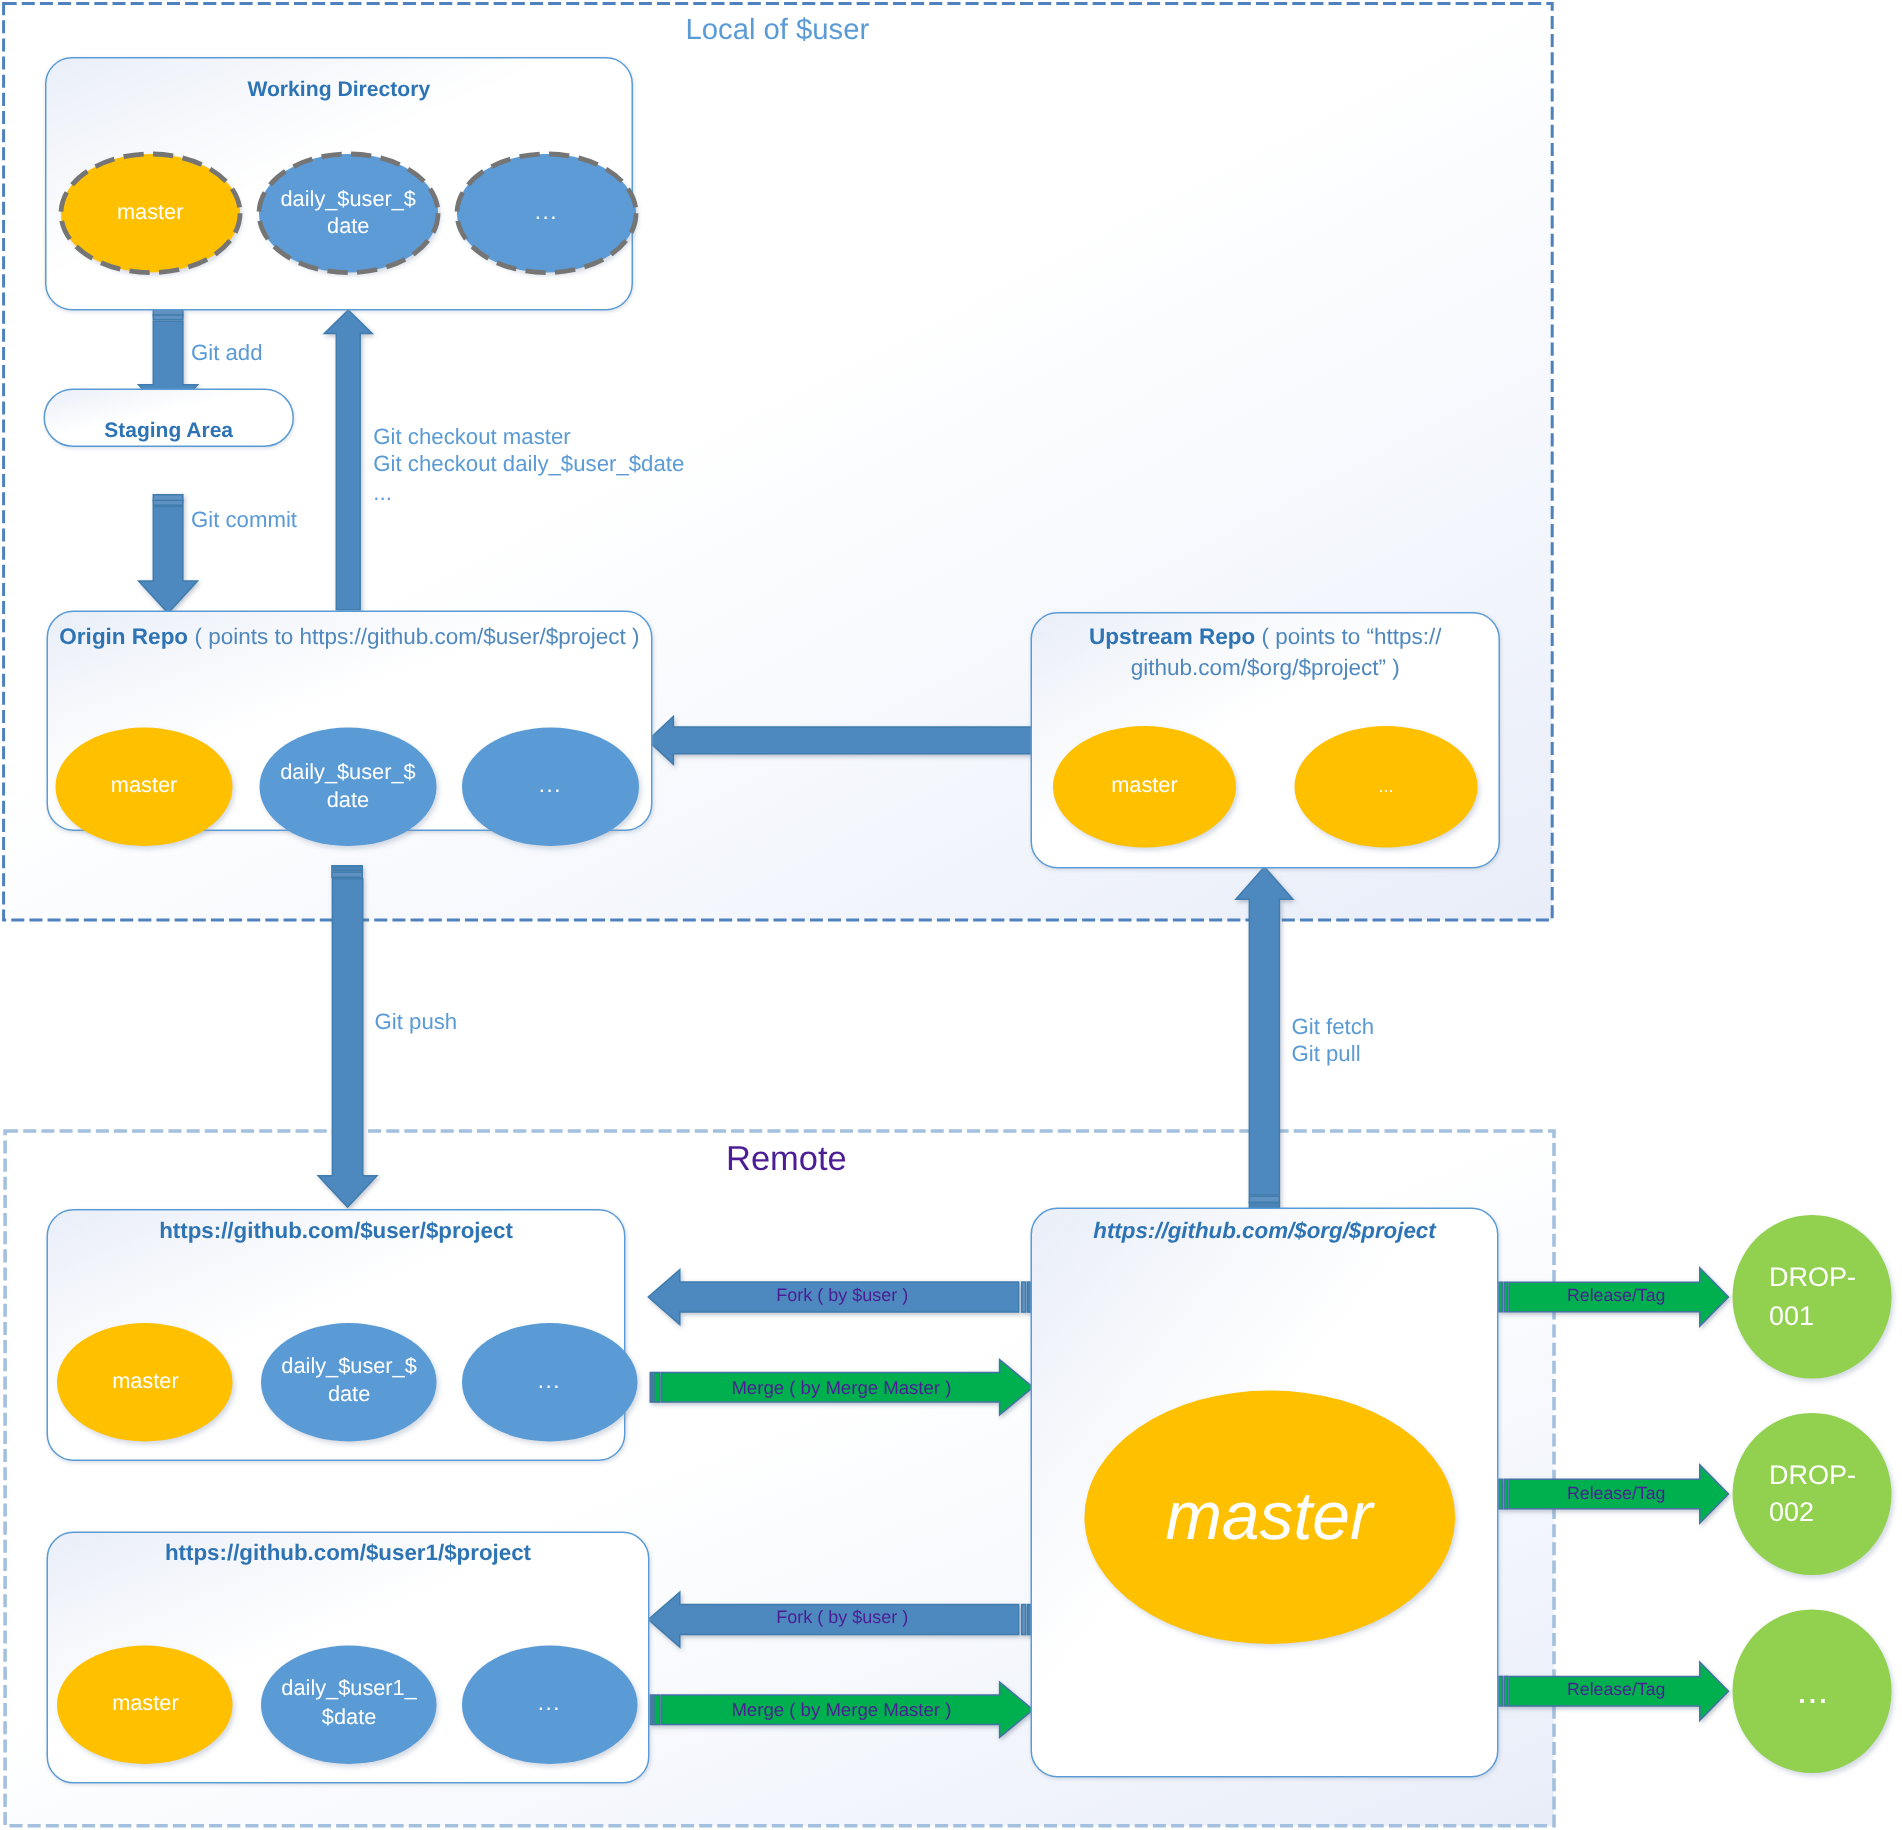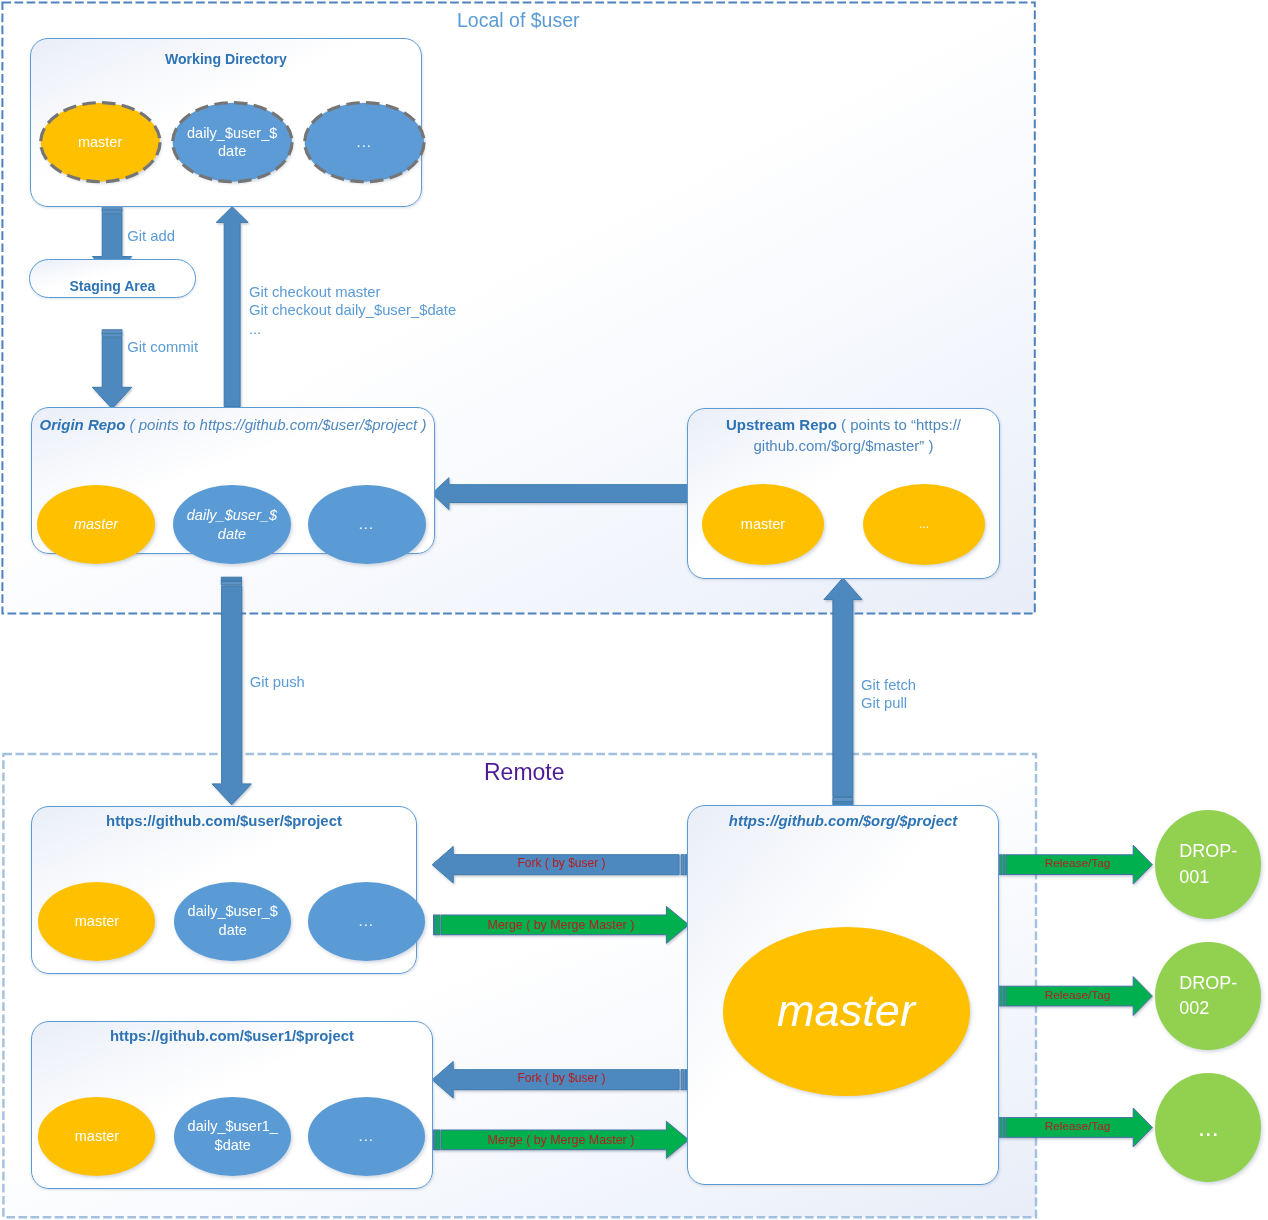--- a/index.html
+++ b/index.html
@@ -28,21 +28,21 @@
   .ell.dash > .ellsvg{position:absolute;left:0;top:0;}
   .ell.dash > .elltext{position:relative;z-index:2;}
 
   .circ{position:absolute;border-radius:50%;background:#92D050;
         display:flex;align-items:center;justify-content:center;text-align:left;
         color:#ffffff;font-size:18px;line-height:25.6px;white-space:pre;
         box-shadow:1.5px 2.2px 3.8px rgba(140,155,180,.38);}
 
   .dots{letter-spacing:0px;}
   .lbl{position:absolute;color:#5B9BD5;font-size:14.8px;line-height:18.5px;white-space:pre;}
-  .albl{position:absolute;color:#b91c1c;font-size:11.8px;line-height:14px;white-space:nowrap;
+  .albl{position:absolute;color:#4c1d95;font-size:11.8px;line-height:14px;white-space:nowrap;
         text-align:left;}
 
   svg{display:block;overflow:visible;}
 </style>
 </head>
 <body>
 
 <div id="stage">
 
   <svg width="0" height="0" style="position:absolute;">
@@ -189,31 +189,31 @@
         <ellipse cx="61.35" cy="41.2" rx="59.7" ry="39.55" fill="none" stroke="#757575" stroke-width="3.2" stroke-dasharray="13.5 6.3"></ellipse>
       </svg>
       <span class="elltext">...</span>
     </div>
   </div>
 
   <div class="panel" style="left:29.3px;top:259px;width:166.3px;height:39px;border-radius:27px;">
     <div class="ptitle" style="top:16px;font-size:14px;">Staging Area</div>
   </div>
 
-  <div class="panel" style="left:31px;top:407px;width:404px;height:147px;font-style:italic;">
+  <div class="panel" style="left:31px;top:407px;width:404px;height:147px;">
     <div class="ptitle" style="top:5.5px;font-size:15px;"><b>Origin Repo</b><span class="norm"> ( points to https://github.com/$user/$project )</span></div>
     <div class="ell yellow" style="left:5.4px;top:77.4px;width:117.3px;height:78.8px;">master</div>
     <div class="ell blue" style="left:141.3px;top:77.4px;width:117.3px;height:78.8px;">daily_$user_$
 date</div>
     <div class="ell blue" style="left:276.3px;top:77.4px;width:117.3px;height:78.8px;font-size:15px;letter-spacing:1px;">...</div>
   </div>
 
   <div class="panel" style="left:687px;top:408px;width:313px;height:171px;">
     <div class="ptitle" style="top:5px;padding:0 18px;font-size:15px;"><b>Upstream Repo</b><span class="norm"> ( points to “https://
-github.com/$org/$master” )</span></div>
+github.com/$org/$project” )</span></div>
     <div class="ell yellow" style="left:14px;top:75px;width:122px;height:81px;">master</div>
     <div class="ell yellow" style="left:175px;top:75px;width:122px;height:81px;font-size:12px;">...</div>
   </div>
 
   <div class="panel" style="left:31px;top:806px;width:386px;height:167.5px;">
     <div class="ptitle" style="top:3.6px;font-size:14.9px;">https://github.com/$user/$project</div>
     <div class="ell yellow" style="left:6.4px;top:74.8px;width:117.1px;height:78.8px;">master</div>
     <div class="ell blue" style="left:142.2px;top:74.8px;width:117.1px;height:78.8px;">daily_$user_$
 date</div>
     <div class="ell blue" style="left:275.7px;top:74.8px;width:117.1px;height:78.8px;font-size:15px;letter-spacing:1px;">...</div>

